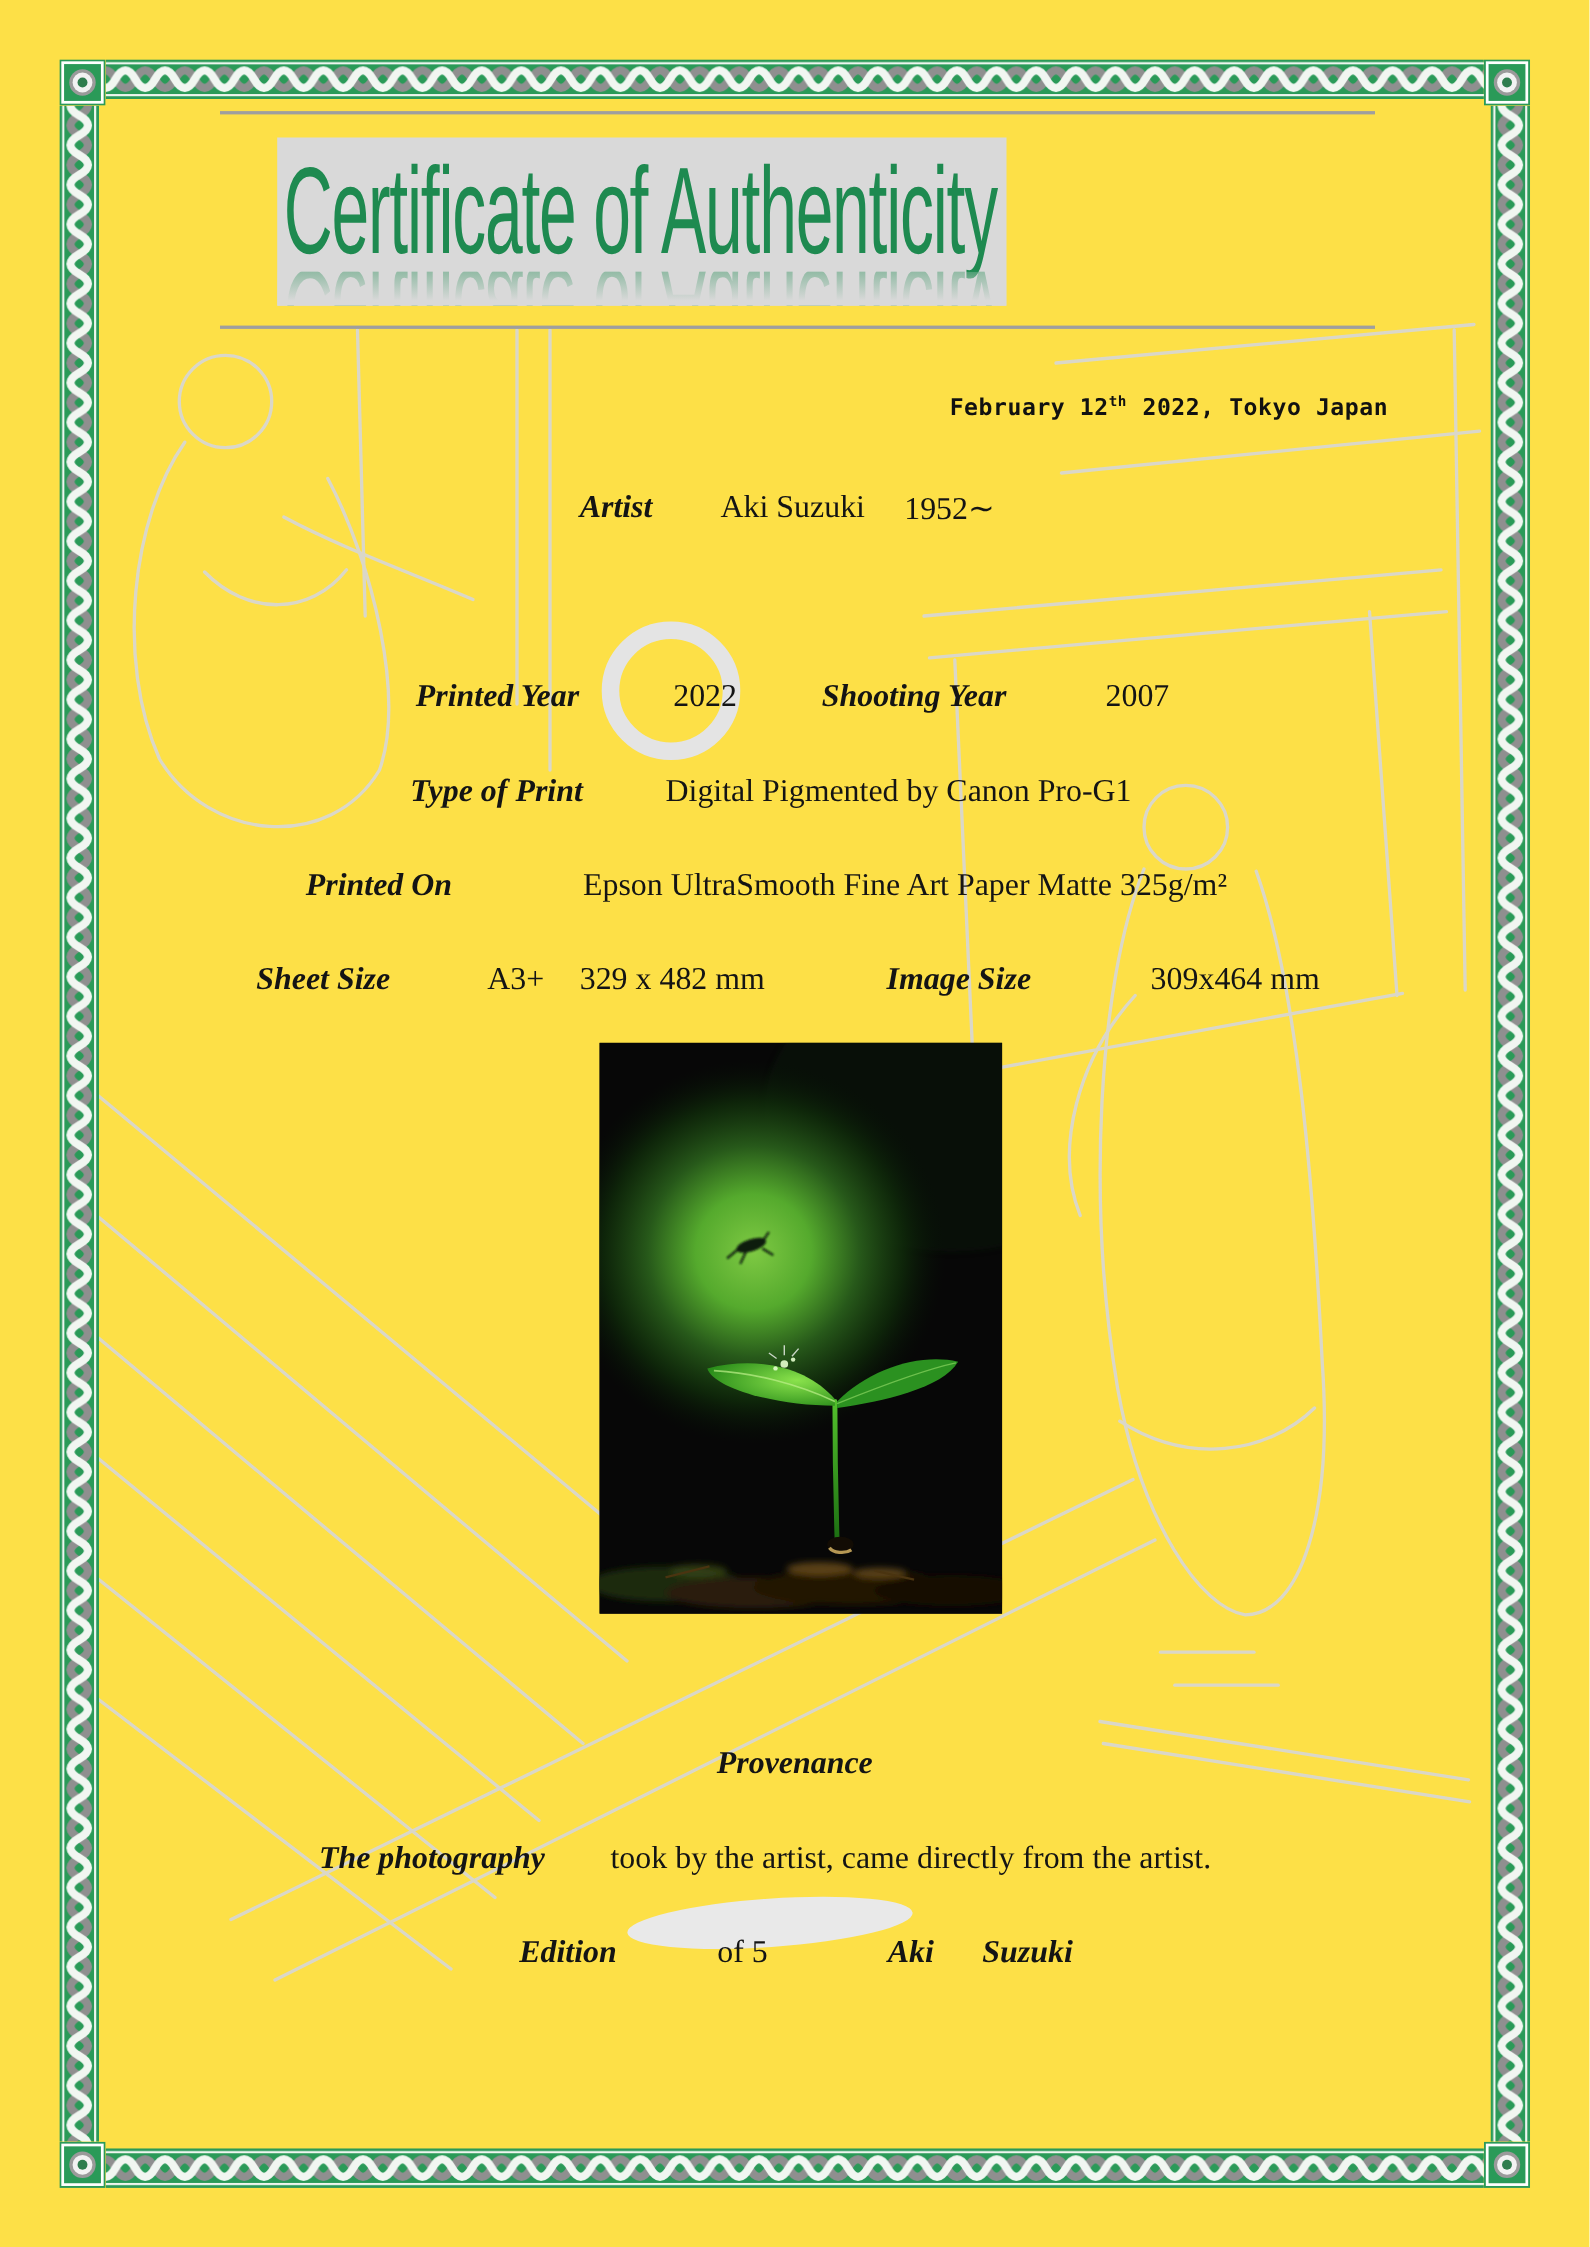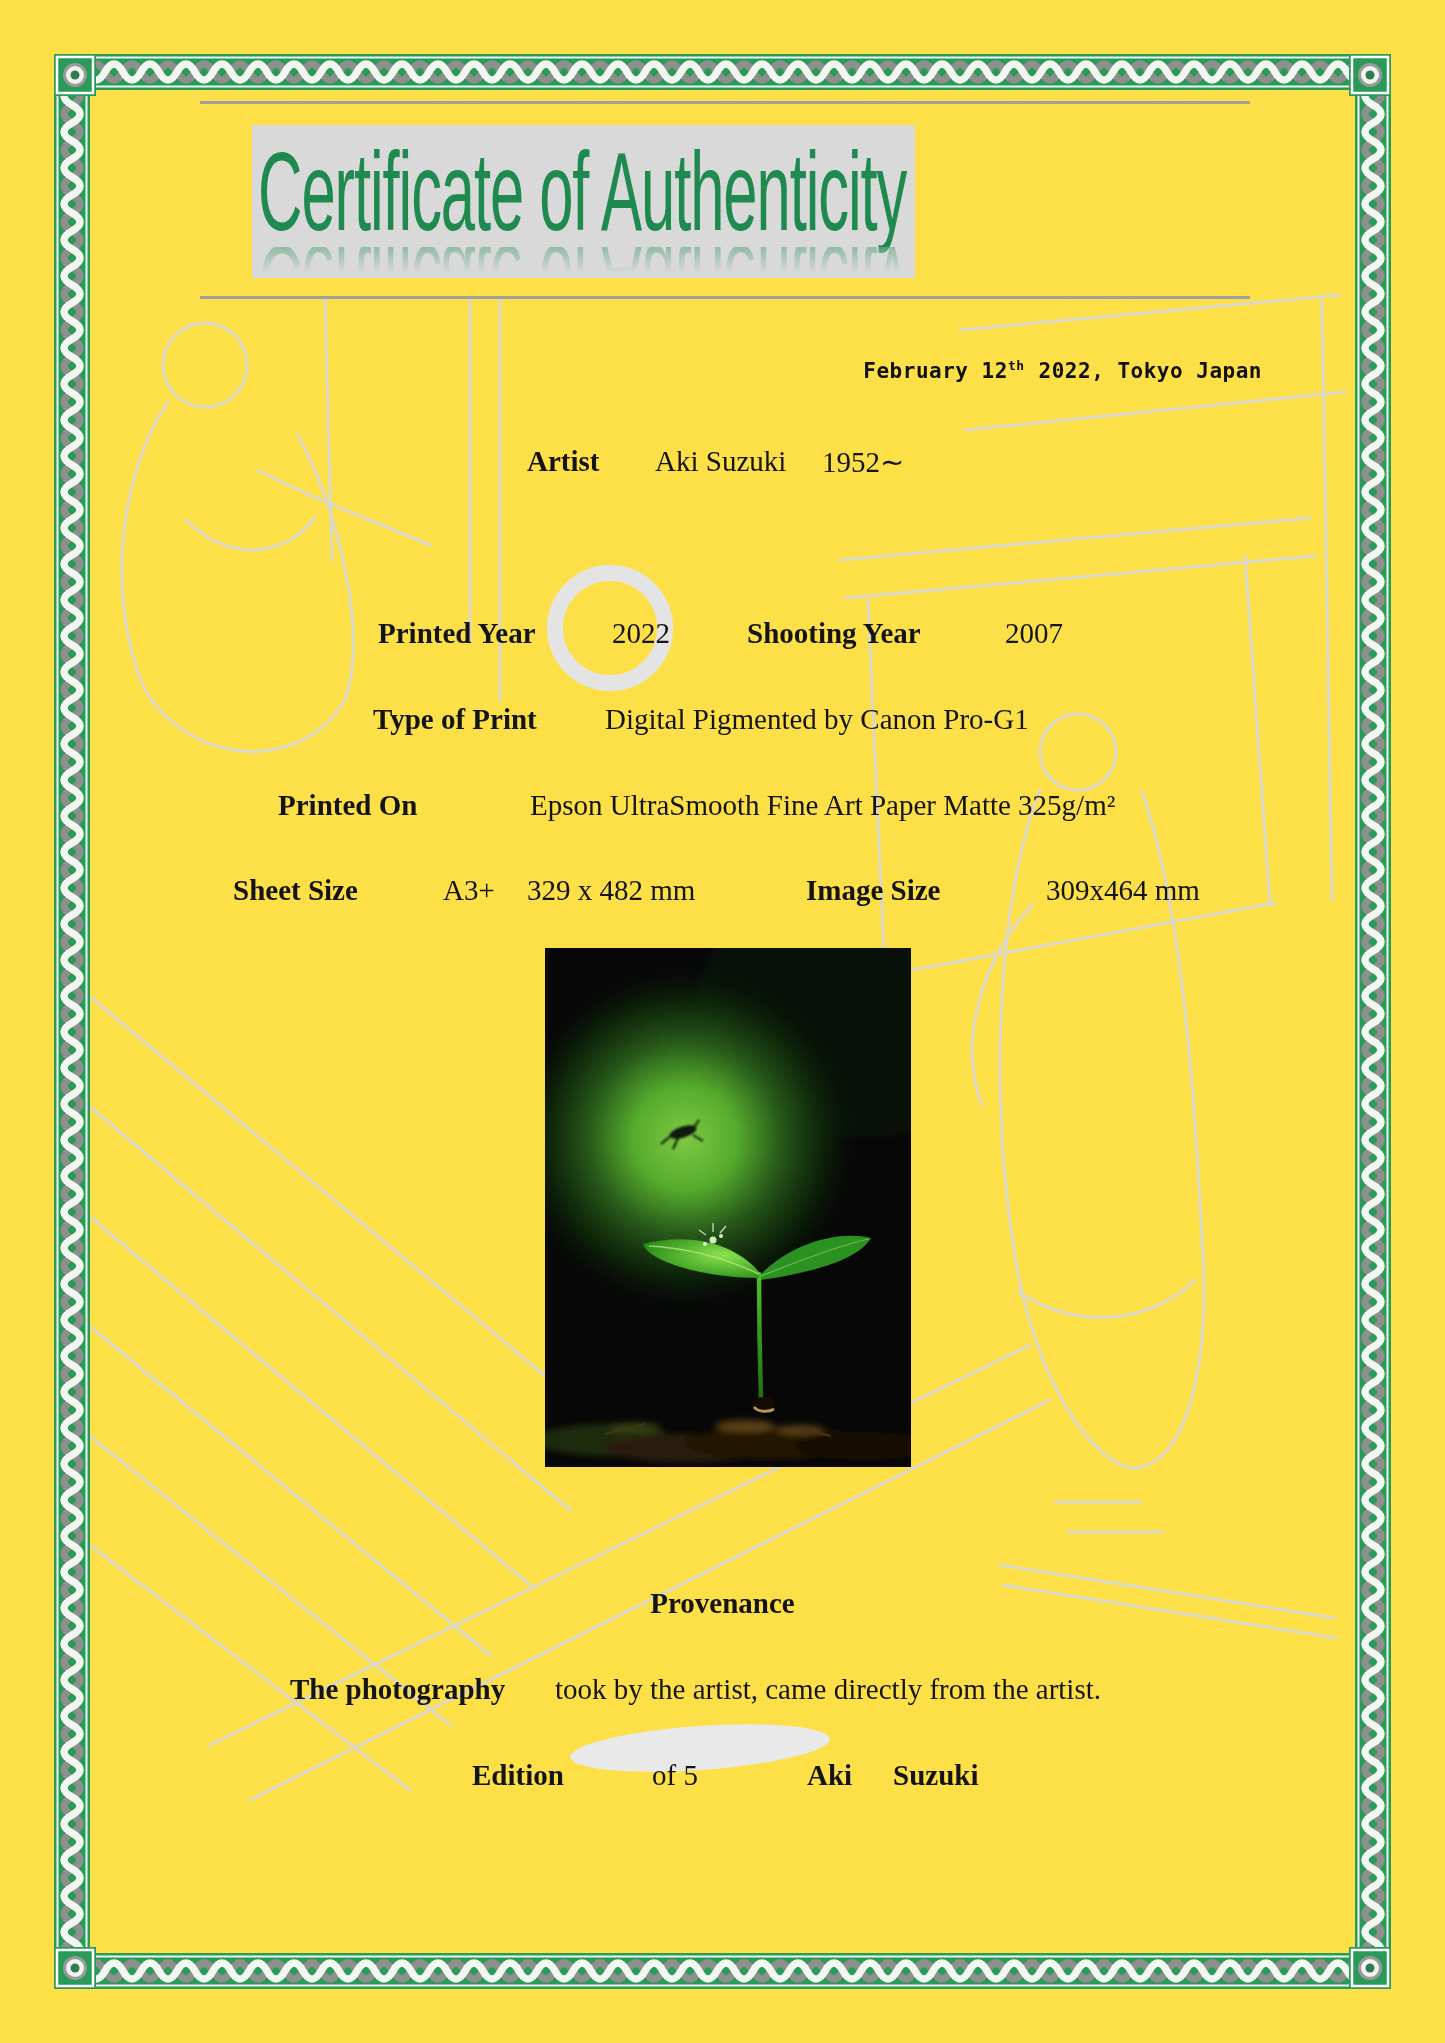--- a/index.html
+++ b/index.html
@@ -58,21 +58,21 @@
     position:absolute; top:358px; right:183px; z-index:4;
     font-family:"DejaVu Sans Mono", monospace;
     font-size:21px; font-weight:600; letter-spacing:.5px; color:#111;
     white-space:nowrap;
   }
   .date-line sup { font-size:13px; }
   .date-suffix { padding-left:14px;text-align:center; }
 
   
   .row { position:absolute; left:0; width:100%; height:42px; z-index:4; font-size:29px; }
-  .lbl { position:absolute; font-weight:700; white-space:nowrap; }
+  .lbl { position:absolute; font-weight:700; white-space:nowrap;font-style:italic; }
   .val { position:absolute; font-weight:400; white-space:nowrap; }
   .centered { left:0; right:0; text-align:center; }
 
   
   .photo {
     position:absolute; left:545px; top:948px; width:366px; height:519px;
     z-index:4; background:#070707;
   }
   .photo svg { display:block; }
 </style>

